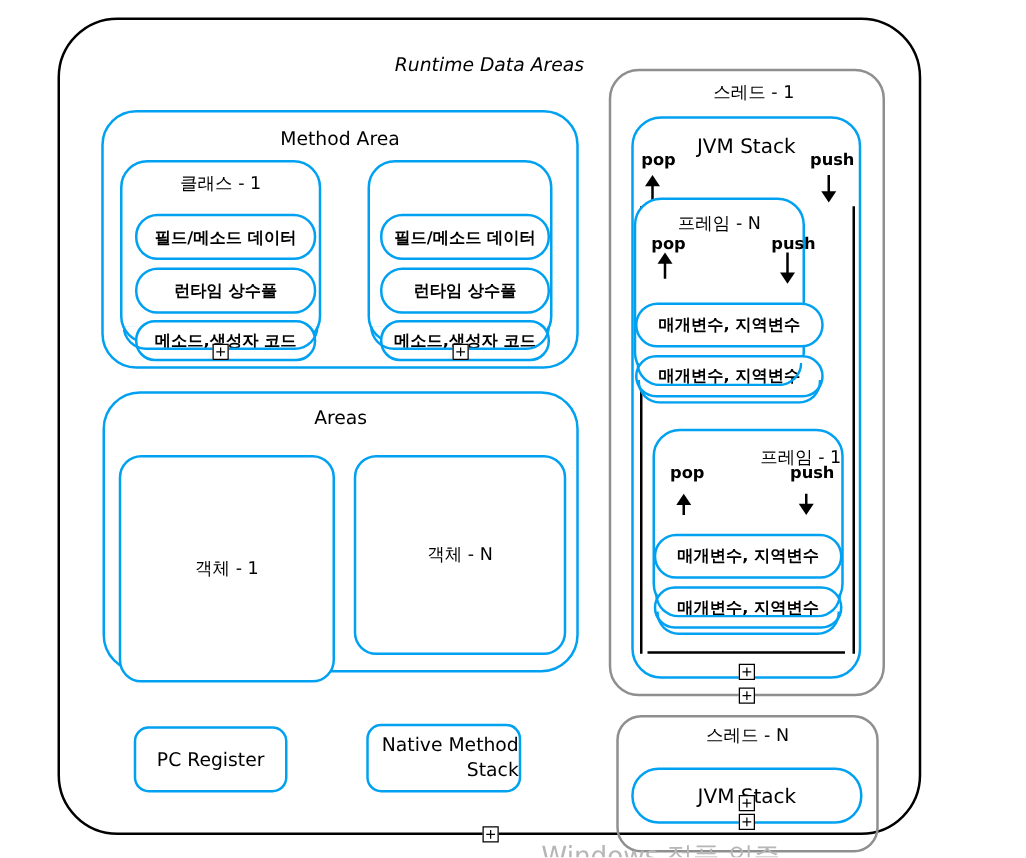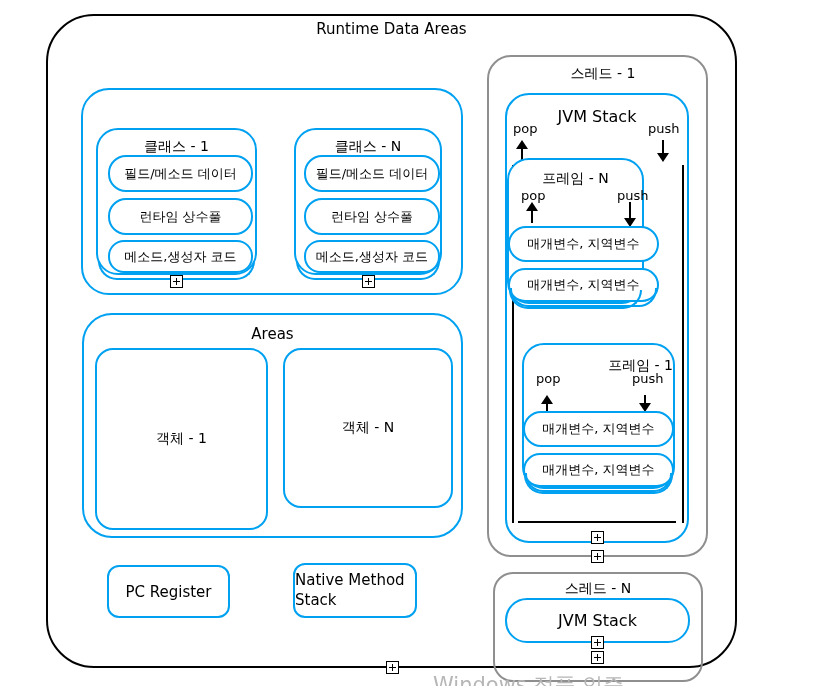--- a/index.html
+++ b/index.html
@@ -7,21 +7,21 @@
   body { font-family:"DejaVu Sans","Liberation Sans",sans-serif; color:#000; }
   .page { position:relative; width:821px; height:686px; background:#fff; overflow:hidden; }
 
   .bx { position:absolute; border:2px solid var(--blue); background:#fff; }
   .bx.black { border-color:#000; }
   .bx.gray  { border-color:var(--gray); }
   .bx.nobg  { background:transparent; }
 
   .ttl { position:absolute; left:0; right:0; text-align:center; white-space:nowrap; }
   .lbl { position:absolute; white-space:nowrap; }
-  .cc  { display:flex; align-items:center; justify-content:center; text-align:left; }
+  .cc  { display:flex; align-items:center; justify-content:center; text-align:right;margin-top:16px; }
 
   
   .echo::after { content:""; position:absolute; left:0; right:0;
     top:calc(100% - 12px); height:17px;
     border:2px solid var(--blue); border-top:none;
     border-radius:0 0 20px 20px; pointer-events:none; }
   .echo.r18::after { border-radius:0 0 18px 18px; }
 
   
   .wall { position:absolute; width:2px; background:#000; }
@@ -38,48 +38,48 @@
     border-left:6px solid transparent; border-right:6px solid transparent; border-top:9px solid #000; }
 
   
   .collapse { position:absolute; width:13px; height:13px; background:#fff;
     border:1px solid #000; z-index:6; }
   .collapse::before { content:""; position:absolute; left:2px; right:2px; top:5px; height:1px; background:#000; }
   .collapse::after  { content:""; position:absolute; top:2px; bottom:2px; left:5px; width:1px; background:#000; }
 
   .watermark { position:absolute; font-size:21px; color:var(--wm); white-space:nowrap; }
 
-  .f13 { font-size:13px; } .f14 { font-size:14px; } .f15 { font-size:15px; } .f16 { font-size:16px; }
+  .f13 { font-size:13px;font-weight:bold; } .f14 { font-size:14px; } .f15 { font-size:15px; } .f16 { font-size:16px; }
 </style>
 </head>
 <body>
 
 <div class="page">
 
   <div class="bx black nobg" style="left:46px; top:14px; width:691px; height:654px; border-radius:48px;">
 
-    <div class="ttl f15" style="top:4px;">Runtime Data Areas</div>
+    <div class="ttl f15" style="top:27px;font-style:italic;">Runtime Data Areas</div>
 
     <div class="bx nobg" style="left:33px; top:72px; width:382px; height:207px; border-radius:28px;">
+      <div class="ttl f15" style="top:12px;">Method Area</div>
 
       <div class="bx echo" style="left:13px; top:38px; width:161px; height:147px; border-radius:22px;padding-left:15px;">
         <div class="ttl f14" style="top:8px;">클래스 - 1</div>
         <div class="bx cc f13" style="left:10px; top:25px; width:145px; height:37px; border-radius:18px;">
           <span>필드/메소드 데이터</span>
         </div>
         <div class="bx cc f13" style="left:10px; top:68px; width:145px; height:37px; border-radius:18px;">
           <span>런타임 상수풀</span>
         </div>
         <div class="bx cc f13" style="left:10px; top:110px; width:145px; height:33px; border-radius:16px;">
           <span>메소드,생성자 코드</span>
         </div>
       </div>
 
       <div class="bx echo" style="left:211px; top:38px; width:148px; height:147px; border-radius:22px;">
-        <div class="ttl f14" style="top:8px;">클래스 - N</div>
         <div class="bx cc f13" style="left:8px; top:25px; width:136px; height:37px; border-radius:18px;">
           <span>필드/메소드 데이터</span>
         </div>
         <div class="bx cc f13" style="left:8px; top:68px; width:136px; height:37px; border-radius:18px;">
           <span>런타임 상수풀</span>
         </div>
         <div class="bx cc f13" style="left:8px; top:110px; width:136px; height:33px; border-radius:16px;">
           <span>메소드,생성자 코드</span>
         </div>
       </div>

